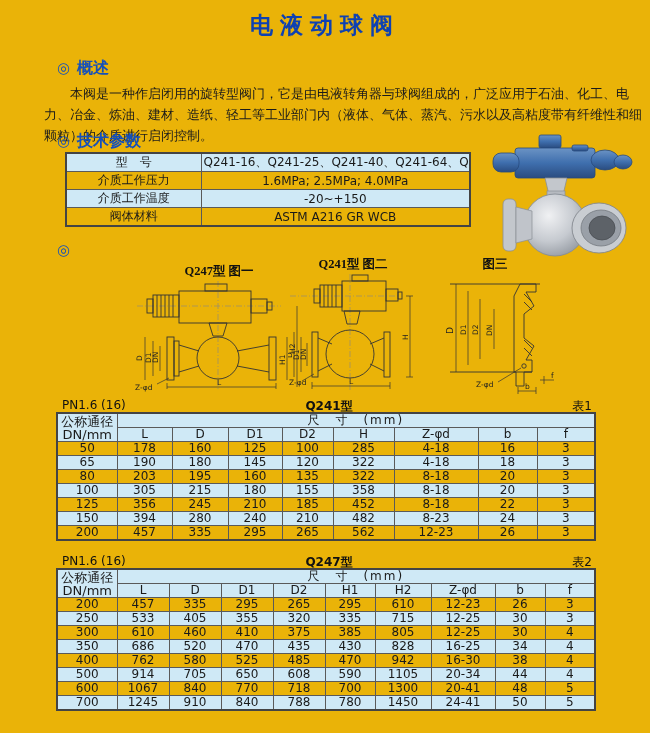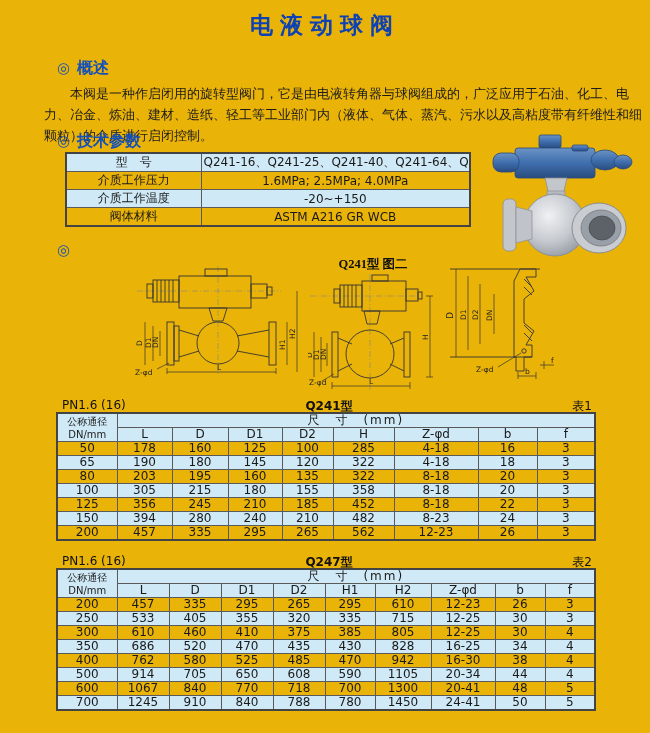--- a/index.html
+++ b/index.html
@@ -23,42 +23,42 @@
 
   .tech-table{position:absolute;top:152px;left:65px;width:406px;font-size:12px;
               border:2px solid #444;}
   .tech-table td{height:17px;}
   .tech-table tr:nth-child(odd) td{background:#cfe9f6;}
 
   .photo{position:absolute;top:133px;left:477px;width:173px;height:127px;}
 
   .fig{position:absolute;}
   #fig1{top:264px;left:127px;width:184px;}
-  #fig2{top:257px;left:287px;width:132px;margin-left:20px;}
+  #fig2{top:257px;left:287px;width:132px;}
   #fig3{top:257px;left:420px;width:150px;}
   .fig-caption{text-align:center;font-size:12.5px;font-weight:bold;color:#111;
                font-family:"Liberation Serif",serif;height:15px;line-height:15px;}
   .fig svg{display:block;margin:0 auto;}
   .dline{stroke:#333;stroke-width:0.9;fill:none;}
   .cline{stroke:#888;stroke-width:0.6;fill:none;stroke-dasharray:6 2 1 2;}
   .dim{stroke:#333;stroke-width:0.7;fill:none;}
   .dtxt{font-size:7.5px;fill:#222;font-family:"DejaVu Sans",sans-serif;}
 
   .tcap{position:absolute;left:56px;width:538px;height:14px;font-size:12px;color:#111;}
   .tcap .pn{position:absolute;left:6px;top:0;}
   .tcap .model{position:absolute;left:8px;right:0;text-align:center;top:0;font-weight:bold;}
   .tcap .tag{position:absolute;right:2px;top:0;}
   #tcap1{top:398px;} #tcap2{top:554px;}
 
   .dim-table{position:absolute;left:56px;width:538px;font-size:12px;border:2px solid #444;}
   #t1{top:412px;} #t2{top:568px;}
   .dim-table thead td,.dim-table thead th{background:#cfe9f6;}
   .dim-table tbody tr:nth-child(even) td{background:#cfe9f6;}
   .dim-table td,.dim-table th{height:13px;line-height:13px;}
-  .corner{font-size:10px;line-height:11px;}
+  .corner{font-size:13px;line-height:11px;}
   .size-hdr{letter-spacing:2px;}
 </style>
 </head>
 <body>
 
 <div class="page">
 
   <div class="title">电液动球阀</div>
 
   <div class="sec-head" id="sec1">
@@ -128,20 +128,21 @@
       <ellipse cx="124" cy="95" rx="20" ry="18" fill="#9aa0a8" stroke="#767b82" stroke-width="0.8"></ellipse>
       <ellipse cx="125" cy="95" rx="13" ry="12" fill="#5d6268" stroke="#4a4e53" stroke-width="0.8"></ellipse>
     </svg>
   </div>
 
   <div class="sec-head" id="sec3">
     <span class="bullet">◎</span>
   </div>
 
   <div class="fig" id="fig1">
+    <div class="fig-caption">Q247型 图一</div>
     <svg width="180" height="115" viewBox="0 0 180 115">
       <line class="cline" x1="8" y1="27" x2="152" y2="27"></line>
       <line class="cline" x1="89" y1="2" x2="89" y2="112"></line>
       <rect class="dline" x="18" y="20" width="6" height="14"></rect>
       <rect class="dline" x="24" y="16" width="26" height="22"></rect>
       <path class="dline" d="M28 16v22M32 16v22M36 16v22M40 16v22M44 16v22"></path>
       <rect class="dline" x="50" y="12" width="72" height="32"></rect>
       <rect class="dline" x="76" y="5" width="22" height="7"></rect>
       <rect class="dline" x="122" y="20" width="16" height="14"></rect>
       <rect class="dline" x="138" y="23" width="5" height="8"></rect>
@@ -193,20 +194,21 @@
       <path class="dim" d="M24 114h78M24 110v7M102 110v7"></path>
       <text class="dtxt" x="63" y="112" text-anchor="middle">L</text>
       <path class="dim" d="M122 24v81M118 24h7M118 105h7"></path>
       <text class="dtxt" transform="translate(120,68) rotate(-90)">H</text>
       <path class="dim" d="M14 109 L26 102"></path>
       <text class="dtxt" x="1" y="113">Z-φd</text>
     </svg>
   </div>
 
   <div class="fig" id="fig3">
+    <div class="fig-caption">图三</div>
     <svg width="150" height="123" viewBox="0 0 150 123">
       <line class="dline" x1="30" y1="12" x2="120" y2="12"></line>
       <line class="dline" x1="30" y1="100" x2="112" y2="100"></line>
 
       <path class="dline" d="M100 12 h16 v8 h-10 l8 14 -10 8 v24 l10 8 -8 14 h6 v12 h-8 v14 h-8 v-14 h-2 v-76 z"></path>
       <path class="dline" d="M104 22l8 8M104 30l8 8M104 68l8 8M104 76l8 8"></path>
       <circle class="dline" cx="104" cy="94" r="2.2"></circle>
 
       <path class="dim" d="M36 12v88M48 19v74M60 27v60M74 37v40"></path>
       <text class="dtxt" transform="translate(33,62) rotate(-90)" style="font-size:9px">D</text>

